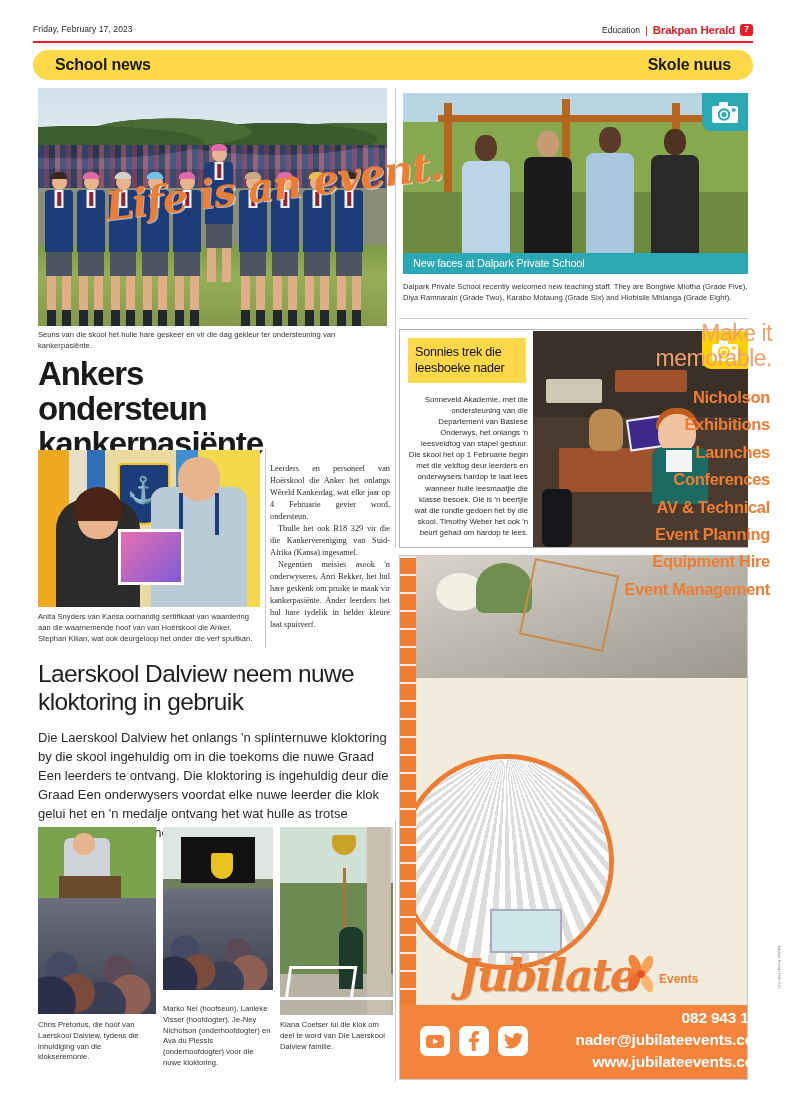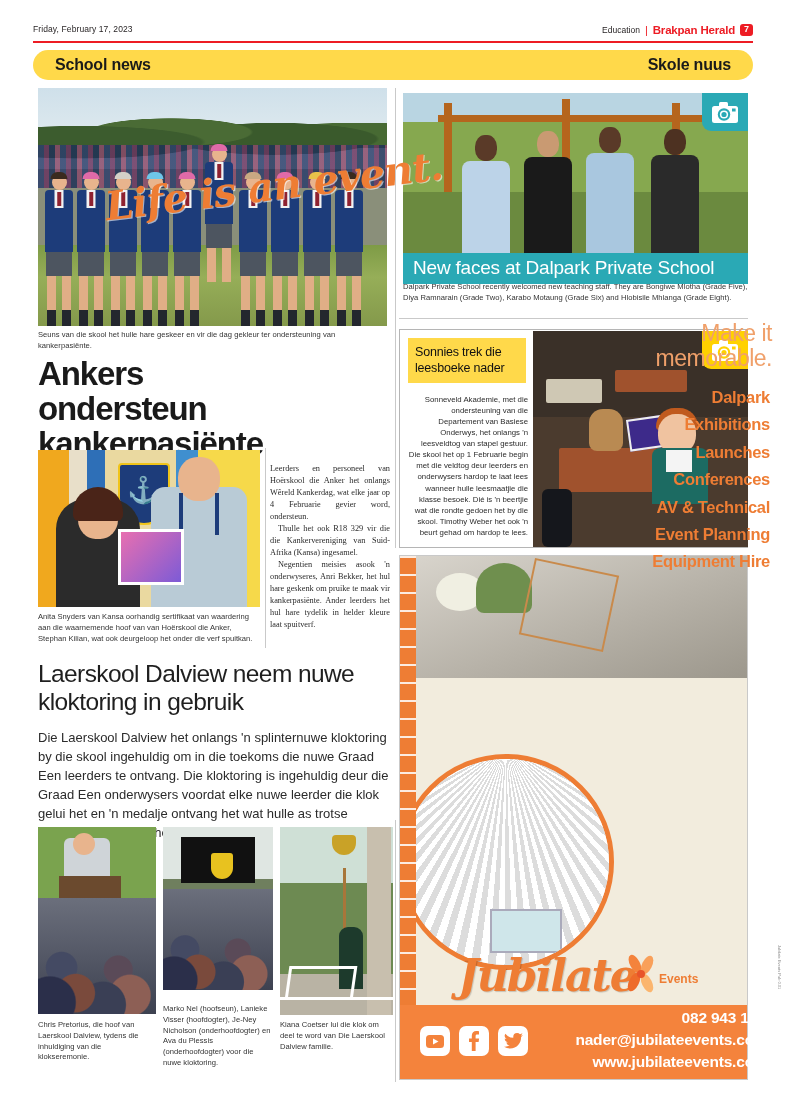--- a/index.html
+++ b/index.html
@@ -70,21 +70,21 @@
   #photo-staff { left: 403px; top: 93px; width: 345px; height: 160px; background:#7fa246; }
   .pg-frame { position:absolute; left:0; top:0; width:100%; height:100%;
     background: linear-gradient(#b9d5e2 0 18%, #86a84f 18% 62%, #6b8a3f 62% 100%); }
   .pg-bar { position:absolute; background:#b5651d; }
   .adult { position:absolute; bottom:0; }
   .adult .head { width:22px; height:26px; border-radius:45%; margin:0 auto; }
   .adult .torso { width:48px; height:88px; border-radius:8px 8px 0 0; margin:0 auto; }
 
   .photo-caption-label {
     position:absolute; background:#2aa9b5; color:#fff;
-    font-size: 19px; padding: 4px 10px 5px 10px; letter-spacing:-0.2px;
+    font-size: 11px; padding: 4px 10px 5px 10px; letter-spacing:-0.2px;
   }
   .cam-icon {
     position:absolute; width:46px; height:38px; border-radius: 0 0 0 9px;
     display:flex; align-items:center; justify-content:center;
   }
   .cam-icon.teal { background:#2aa9b5; }
   .cam-icon.yellow { background:#ffd100; border-radius: 0 0 0 9px; }
 
   .caption {
     position:absolute; font-size: 7.6px; line-height: 1.42; color:#333; letter-spacing:0.02px;
@@ -504,27 +504,28 @@
       <div class="scr"></div>
     </div>
     <div class="ad-sidestrip"></div>
   </div>
 
   <div class="ad-script">Life is an event.</div>
   <div class="ad-sub1">Make it</div>
   <div class="ad-sub2">memorable.</div>
 
   <div class="ad-services">
-    <div>Dalpark</div>
+    <div>Nicholson</div>
     <div>Exhibitions</div>
     <div>Launches</div>
     <div>Conferences</div>
     <div>AV &amp; Technical</div>
     <div>Event Planning</div>
     <div>Equipment Hire</div>
+    <div>Event Management</div>
   </div>
 
   <div class="jub-word">Jubilate</div>
   <div class="jub-flower">
     <svg width="36" height="44" viewBox="0 0 36 44" aria-hidden="true">
       <ellipse cx="13" cy="12" rx="5" ry="10" fill="#f4833c" transform="rotate(-28 13 12)"></ellipse>
       <ellipse cx="25" cy="13" rx="5" ry="10" fill="#f9a05a" transform="rotate(26 25 13)"></ellipse>
       <ellipse cx="12" cy="30" rx="5" ry="10" fill="#ee6b2a" transform="rotate(26 12 30)"></ellipse>
       <ellipse cx="25" cy="31" rx="5" ry="10" fill="#fbb56e" transform="rotate(-26 25 31)"></ellipse>
       <circle cx="19" cy="22" r="4" fill="#e8542a"></circle>

